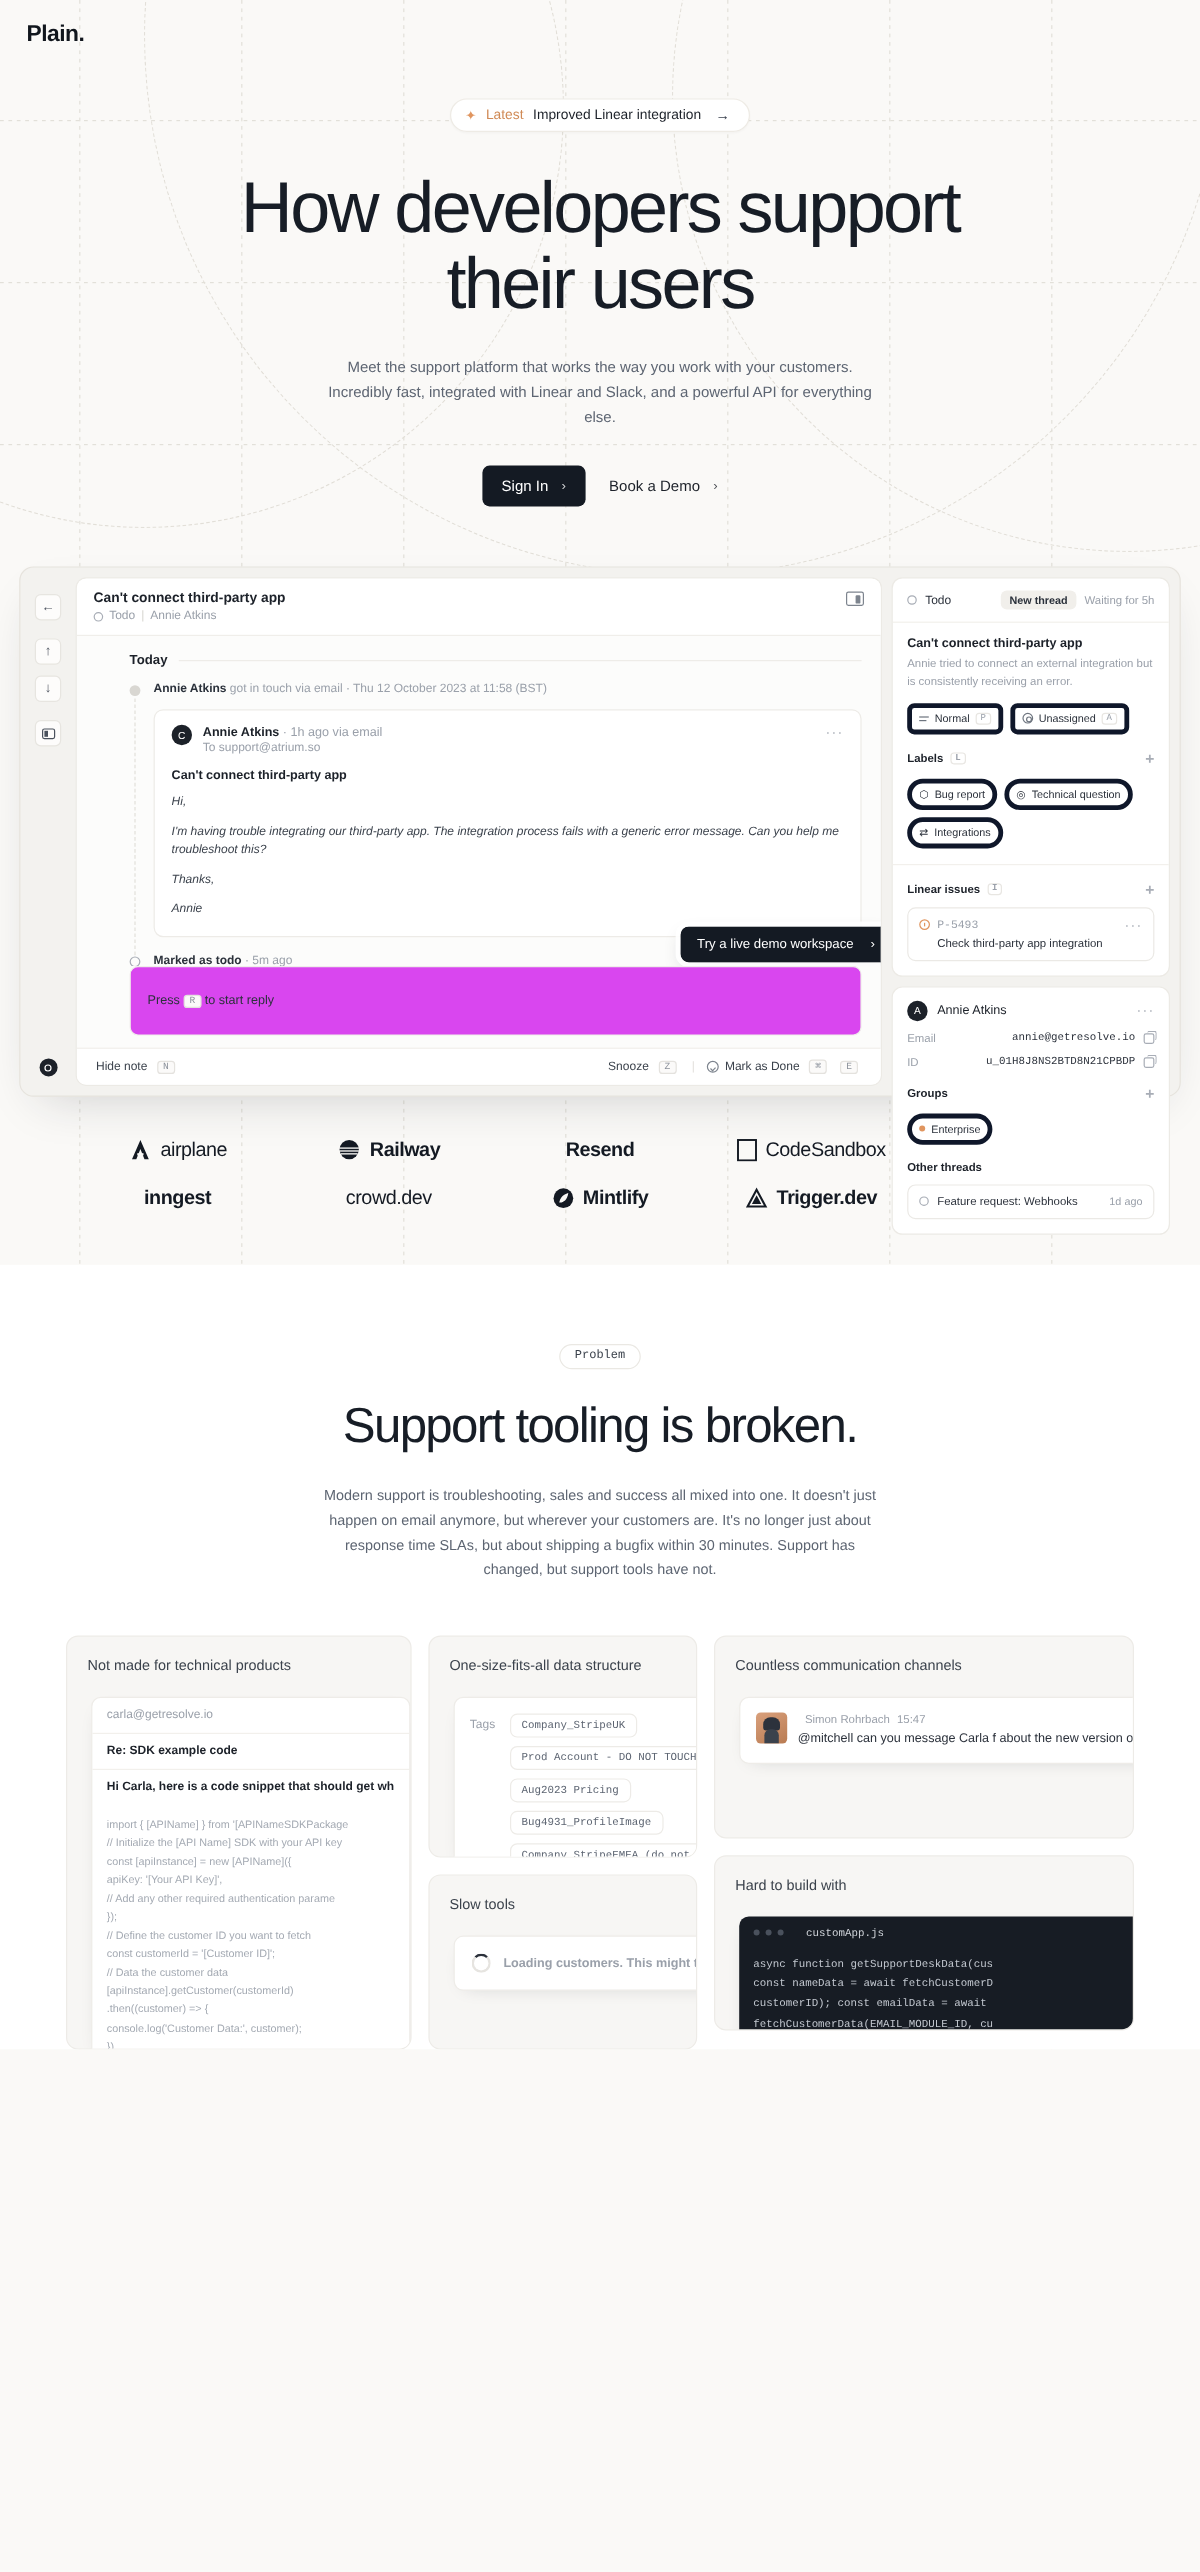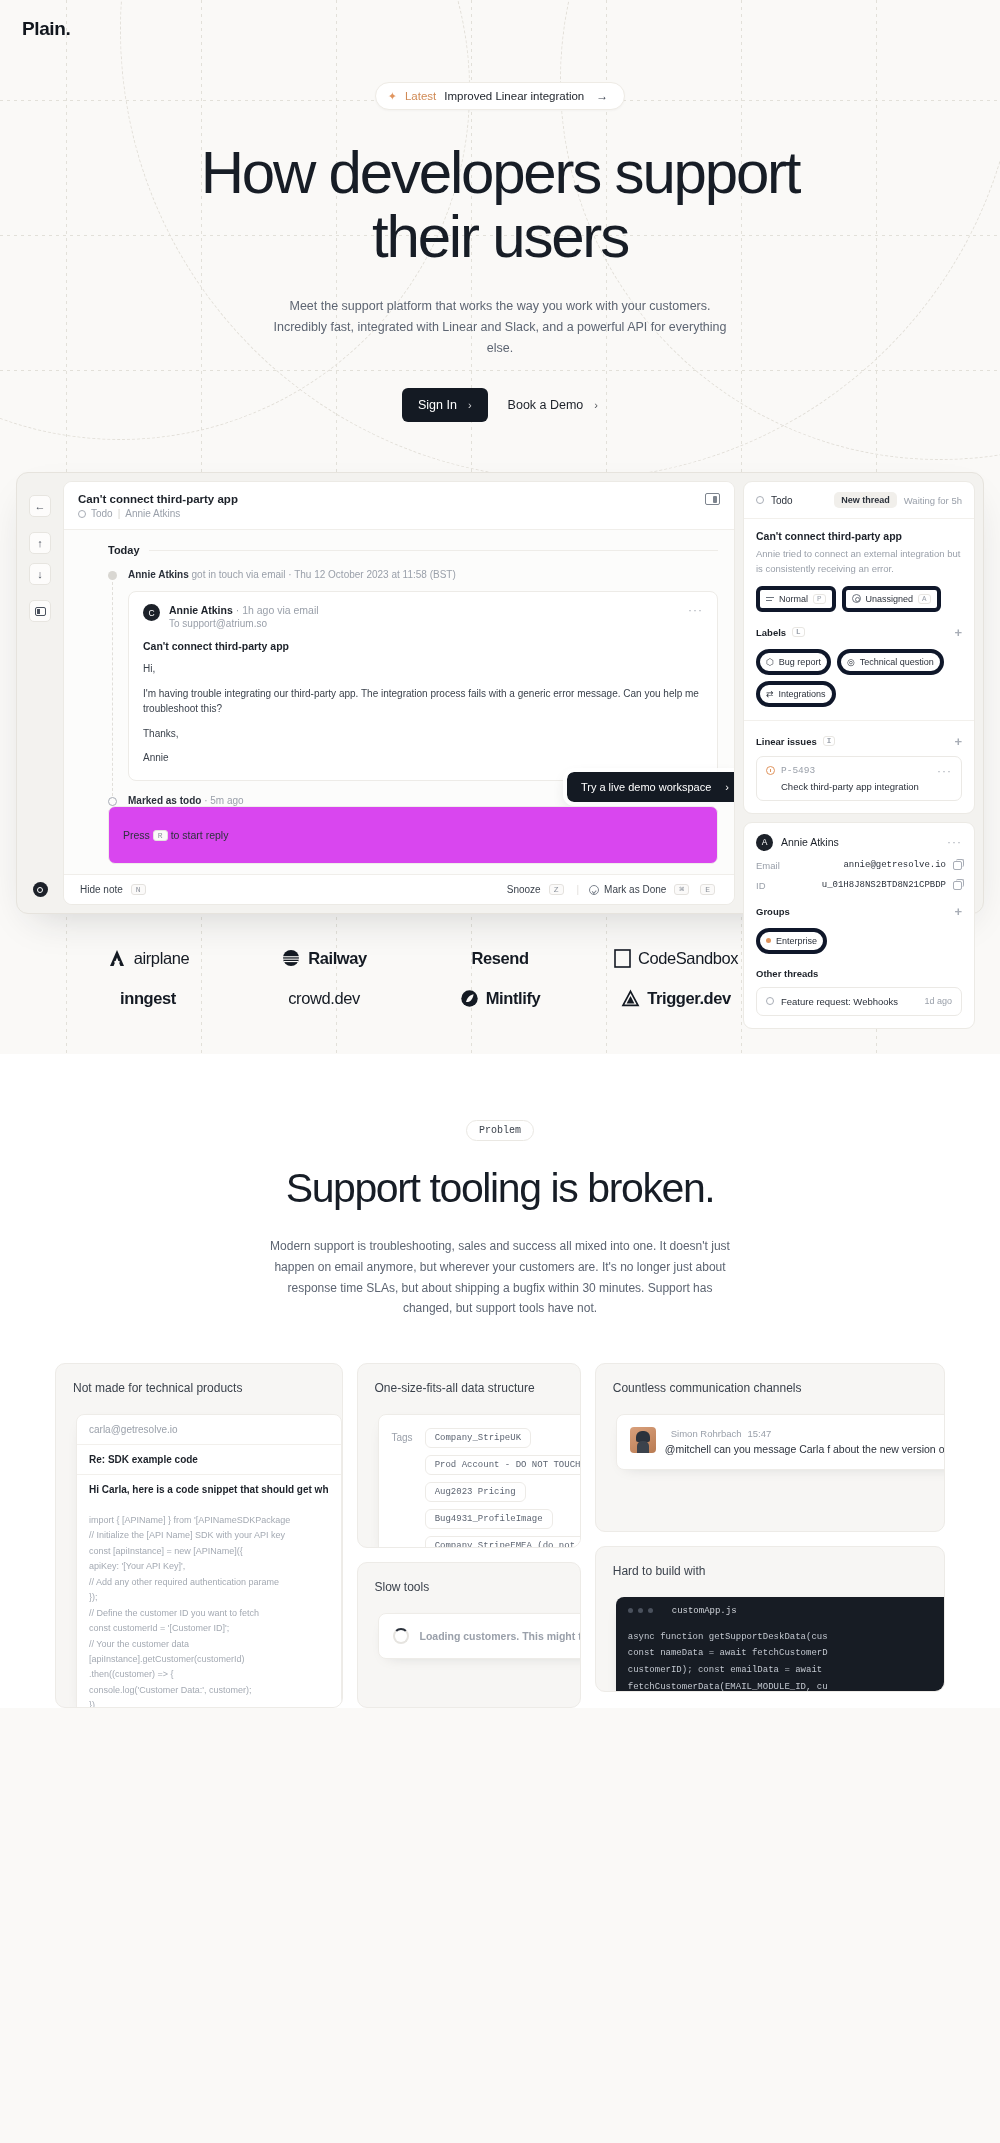--- a/index.html
+++ b/index.html
@@ -109,21 +109,21 @@
   .msg-top { display: flex; align-items: flex-start; gap: 9px; }
   .avatar { width: 17px; height: 17px; border-radius: 50%; background: #1c2129; color: #fff;
             font-size: 8.5px; display: flex; align-items: center; justify-content: center;
             flex: 0 0 17px; font-weight: 500; }
   .msg-name { font-size: 10.5px; font-weight: 600; color: #1c2129; }
   .msg-name span { font-weight: 400; color: #9aa0aa; }
   .msg-to { font-size: 10px; color: #9aa0aa; margin-top: 2px; }
   .msg-dots { margin-left: auto; color: #a8adb6; font-size: 12px; letter-spacing: 1px;
               cursor: pointer; line-height: 1; }
   .msg-subject { font-size: 10.5px; font-weight: 600; color: #1c2129; margin-top: 11px; }
-  .msg-p { font-size: 10px; color: #3b424c; margin-top: 9px; line-height: 1.55; }
+  .msg-p { font-size: 10px; color: #3b424c; margin-top: 9px; line-height: 1.55; font-style: italic; }
 
   .demo-pill { position: absolute; right: -26px; bottom: -22px; background: #141a23;
                color: #fff; font-size: 11px; padding: 9px 14px; border-radius: 7px;
                display: flex; align-items: center; gap: 14px; cursor: pointer;
                box-shadow: 0 6px 18px -6px rgba(20,26,35,.45);
                outline: 4px solid rgba(255,255,255,.9); white-space: nowrap; }
 
   .reply-area { padding: 0 16px 0 44px; }
   .reply-box { background: #d946ef; border: 1px solid #efedea; border-radius: 7px;
                padding: 22px 14px; font-size: 10.5px; color: #2b313b; cursor: text; }
@@ -626,21 +626,21 @@
             <div class="em-row b" style="border:none">Hi Carla, here is a code snippet that should get wh</div>
             <div class="code-block">
               <div class="code-line">import { [APIName] } from '[APINameSDKPackage</div>
               <div class="code-line">// Initialize the [API Name] SDK with your API key </div>
               <div class="code-line">const [apiInstance] = new [APIName]({</div>
               <div class="code-line">  apiKey: '[Your API Key]',</div>
               <div class="code-line">  // Add any other required authentication parame</div>
               <div class="code-line">});</div>
               <div class="code-line">// Define the customer ID you want to fetch</div>
               <div class="code-line">const customerId = '[Customer ID]';</div>
-              <div class="code-line">// Your the customer data</div>
+              <div class="code-line">// Data the customer data</div>
               <div class="code-line">[apiInstance].getCustomer(customerId)</div>
               <div class="code-line">  .then((customer) =&gt; {</div>
               <div class="code-line">    console.log('Customer Data:', customer);</div>
               <div class="code-line">  })</div>
 
             </div>
           </div>
         </div>
       </div>
 

